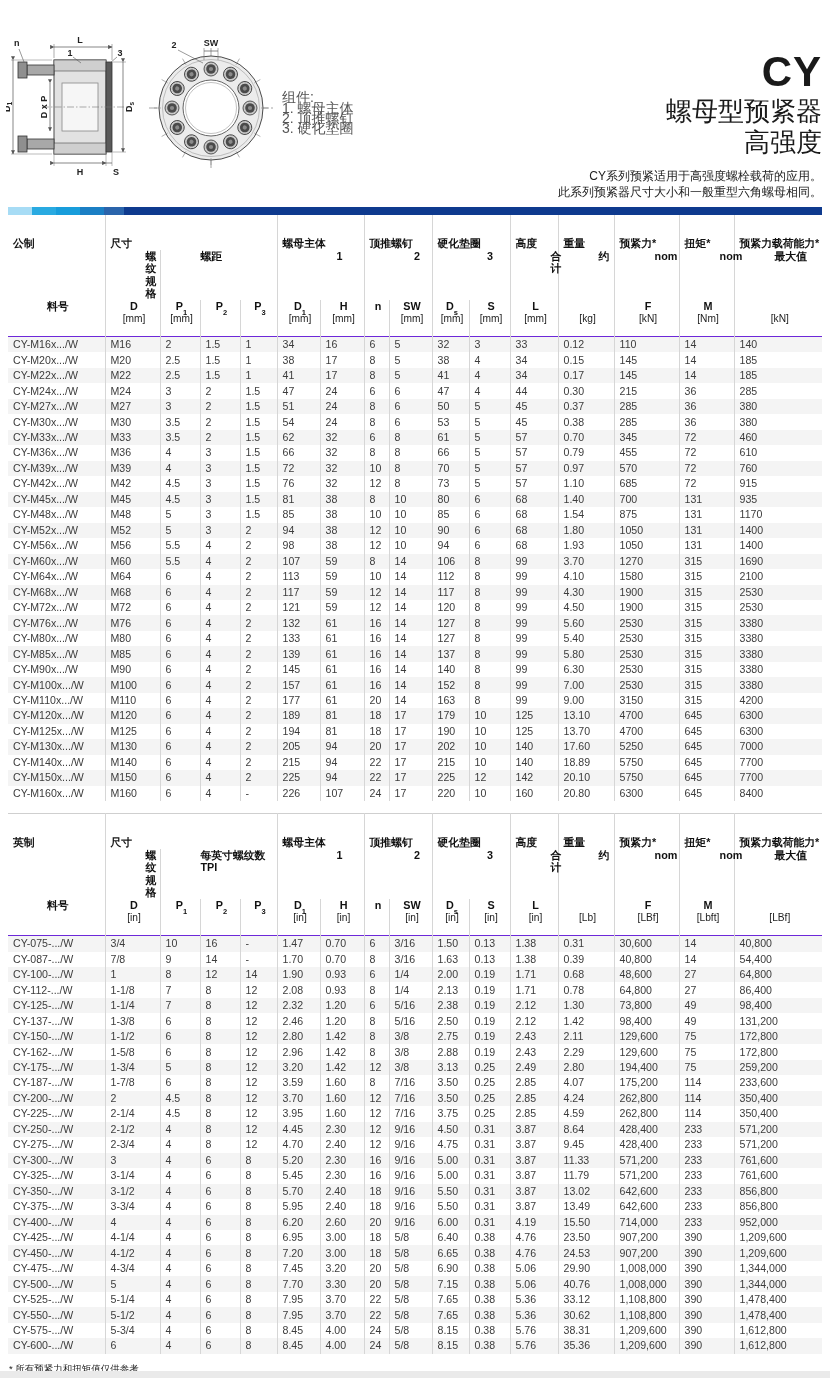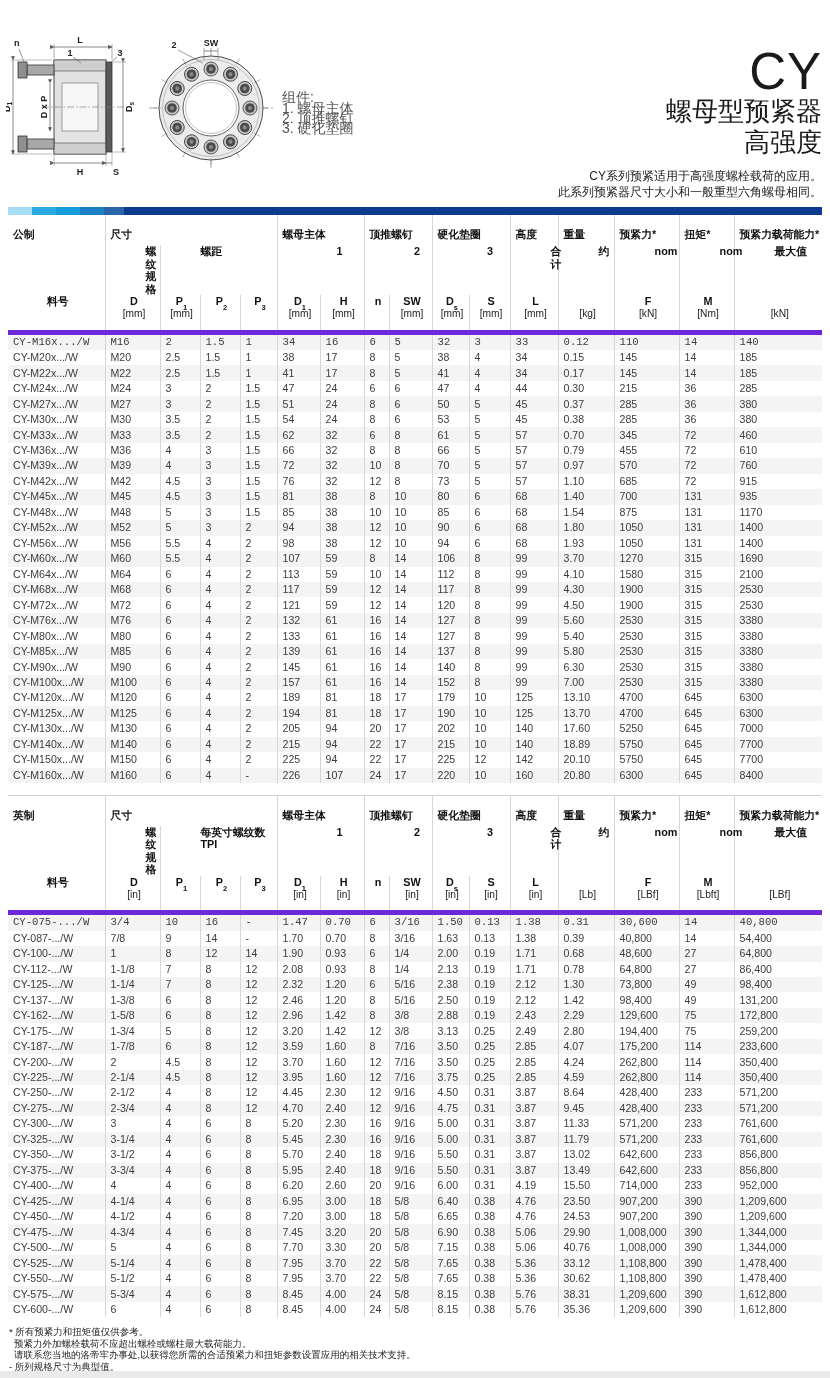--- a/index.html
+++ b/index.html
@@ -6,45 +6,45 @@
   html,body { background:#ffffff; }
   body { font-family:"Liberation Sans", sans-serif; }
   .page { position:relative; width:830px; height:1378px; background:#fff; overflow:hidden; }
 
   
   .header-section { position:relative; height:207px; }
   .drawing-svg { position:absolute; left:6px; top:6px; }
   .legend { position:absolute; left:282px; top:92px; font-size:14px; line-height:10px; color:#555; }
   .legend .lg-title { margin-bottom:1px; }
   .title-block { position:absolute; right:8px; top:48px; text-align:right; color:#1a1a1a; }
-  .brand { font-size:51px; line-height:48px; font-weight:400; letter-spacing:1px; }
+  .brand { font-size:42px; line-height:48px; font-weight:700; letter-spacing:1px; }
   .title-cn { font-size:26px; line-height:31px; font-weight:400; }
   .subtitle { margin-top:10px; font-size:12px; line-height:16px; color:#222; }
 
   
   .brand-bar { margin-left:8px; width:814px; height:8px; display:flex; }
 
   
   table { border-collapse:collapse; table-layout:fixed; width:814px; margin-left:8px; }
   .tbl-imperial-wrap { margin-top:12px; }
   .tbl-imperial { border-top:1px solid #cfcfcf; }
   th { font-weight:bold; text-align:left; font-size:10.8px; line-height:12.5px; color:#111;
        padding:0 2px 0 5px; vertical-align:top; }
-  tr.hr0 th { padding-top:13px; height:30px; }
+  tr.hr0 th { padding-top:22px; height:30px; }
   tr.hr1 th { height:26px;padding-left:40px; }
   tr.hr2 th { height:37px;text-align:center; }
   th.c { text-align:center; padding-left:0; }
   th .sym { display:block; min-height:13px; }
   th sub { font-size:7.5px; position:relative; top:2px; line-height:0; }
   th .unit { font-weight:400; font-size:10.2px; color:#222; margin-top:0; }
   td { font-size:10.6px; color:#3c3c3c; line-height:13.1px; padding:1.2px 2px 1.2px 5px;
        white-space:nowrap; }
   th, td { border-left:1px solid #d6d6d6; }
   th:first-child, td:first-child { border-left:none; }
-  tbody tr:first-child td { border-top:5px solid #6d28d9;font-family:Liberation Mono, monospace; }
+  tbody tr:first-child td { border-top:1px solid #6d28d9; }
   tbody tr:nth-child(odd) { background:#f4f4f4; }
 
   
   .footnotes { margin:9px 0 0 9px; font-size:9.5px; line-height:11.5px; color:#222; }
   .footnotes div:nth-child(2), .footnotes div:nth-child(3) { padding-left:5px; }
   .bottom-strip { position:absolute; left:0; right:0; bottom:0; height:7px; background:#eaeaea; }
 
   
   .dim-label { font-family:"Liberation Sans",sans-serif; font-size:9px; fill:#222; font-weight:bold; }
   .dim-sub { font-size:6.5px; }
@@ -751,20 +751,38 @@
           <td>14</td>
           <td>152</td>
           <td>8</td>
           <td>99</td>
           <td>7.00</td>
           <td>2530</td>
           <td>315</td>
           <td>3380</td>
         </tr>
         <tr>
+          <td>CY-M110x.../W</td>
+          <td>M110</td>
+          <td>6</td>
+          <td>4</td>
+          <td>2</td>
+          <td>177</td>
+          <td>61</td>
+          <td>20</td>
+          <td>14</td>
+          <td>163</td>
+          <td>8</td>
+          <td>99</td>
+          <td>9.00</td>
+          <td>3150</td>
+          <td>315</td>
+          <td>4200</td>
+        </tr>
+        <tr>
           <td>CY-M120x.../W</td>
           <td>M120</td>
           <td>6</td>
           <td>4</td>
           <td>2</td>
           <td>189</td>
           <td>81</td>
           <td>18</td>
           <td>17</td>
           <td>179</td>
@@ -1079,20 +1097,38 @@
             <td>5/16</td>
             <td>2.50</td>
             <td>0.19</td>
             <td>2.12</td>
             <td>1.42</td>
             <td>98,400</td>
             <td>49</td>
             <td>131,200</td>
           </tr>
           <tr>
+            <td>CY-150-.../W</td>
+            <td>1-1/2</td>
+            <td>6</td>
+            <td>8</td>
+            <td>12</td>
+            <td>2.80</td>
+            <td>1.42</td>
+            <td>8</td>
+            <td>3/8</td>
+            <td>2.75</td>
+            <td>0.19</td>
+            <td>2.43</td>
+            <td>2.11</td>
+            <td>129,600</td>
+            <td>75</td>
+            <td>172,800</td>
+          </tr>
+          <tr>
             <td>CY-162-.../W</td>
             <td>1-5/8</td>
             <td>6</td>
             <td>8</td>
             <td>12</td>
             <td>2.96</td>
             <td>1.42</td>
             <td>8</td>
             <td>3/8</td>
             <td>2.88</td>

